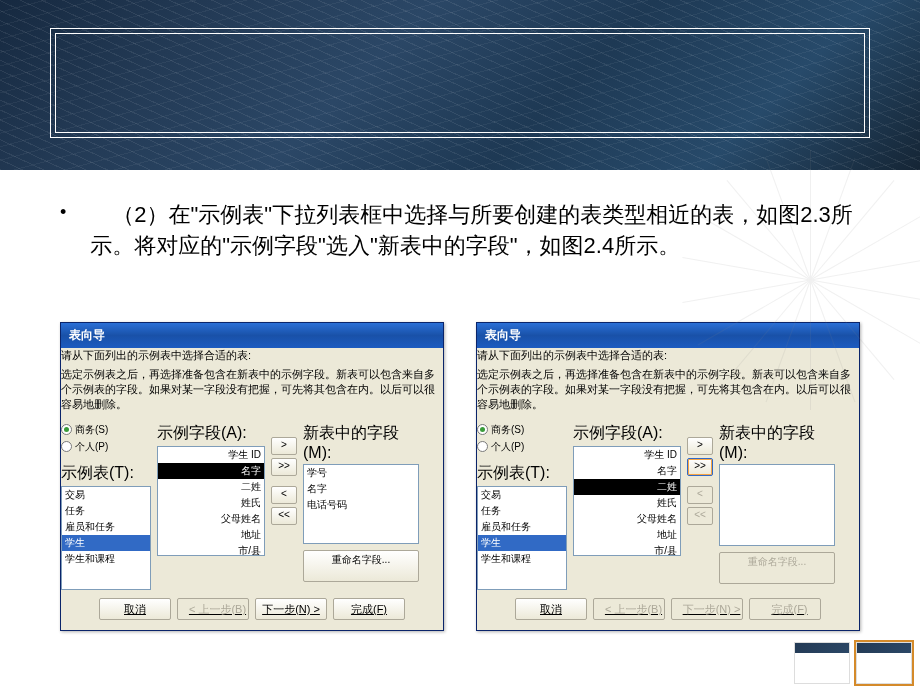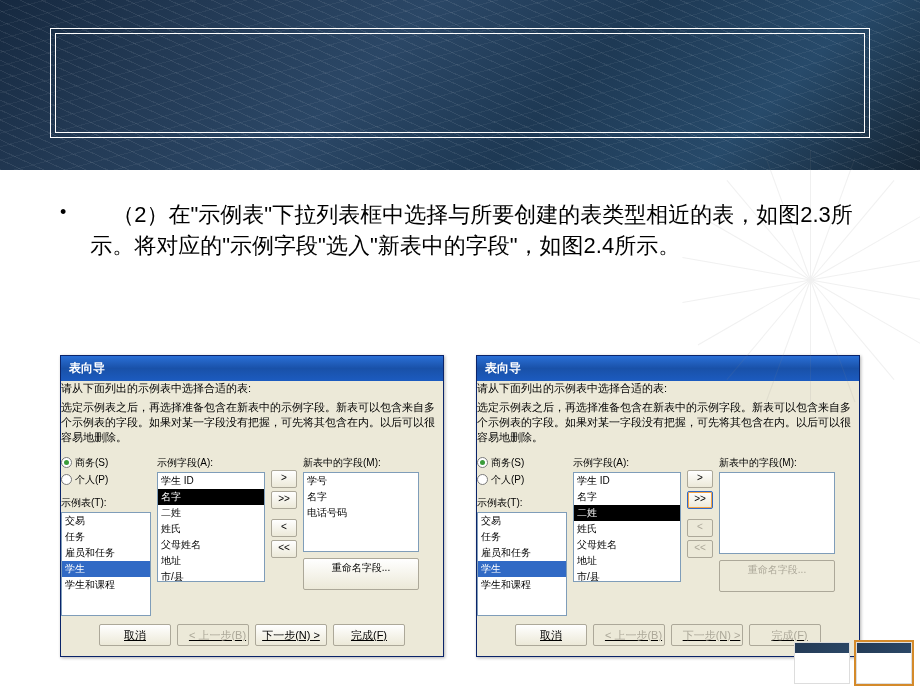--- a/index.html
+++ b/index.html
@@ -52,21 +52,21 @@
   }
   .bullet-row { display: flex; gap: 24px; }
   .bullet-dot { font-size: 18px; line-height: 1.4; color: #000; }
   .bullet-text {
     font-size: 22px; line-height: 1.4; color: #000;
     flex: 1;
   }
   .dialogs-row {
     display: flex;
     gap: 32px;
-    margin-top: 93px;
+    margin-top: 60px;
     border-radius: 21px;
   }
   .dialog {
     width: 395px;
     font-family: Tahoma, SimSun, sans-serif;
     font-size: 11px;
     background: #ece9d8;
     border: 1px solid #0a246a;
     box-shadow: 1px 1px 3px rgba(0,0,0,0.3);
   }
@@ -78,33 +78,33 @@
     font-weight: bold;
   }
   .dlg-body { }
   .instr-top { color: #000; margin-bottom: 4px; }
   .instr-sub { color: #000; font-size: 11px; line-height: 1.4; margin-bottom: 10px; }
   .cols { display: flex; gap: 6px; align-items: flex-start; }
   .col-left { width: 90px; }
   .col-mid { width: 108px; }
   .col-btns { width: 26px; display: flex; flex-direction: column; gap: 3px; }
   .col-right { width: 116px; }
-  .col-label { font-size: 10px; margin-bottom: 2px; }
+  .col-label { font-size: 16px; margin-bottom: 2px; }
   .radio-row { display: flex; align-items: center; gap: 3px; margin-bottom: 3px; font-size: 10px; }
   .radio-dot {
     width: 11px; height: 11px; border: 1px solid #7a7a7a;
     border-radius: 50%; background: #fff; display: inline-flex;
     align-items: center; justify-content: center;
   }
   .radio-dot.sel::after { content:""; width:5px; height:5px; background:#3a9c3a; border-radius:50%; }
   .listbox {
     background: #fff; border: 1px solid #7f9db9;
     height: 104px; overflow: hidden; font-size: 10px;
   }
-  .listbox-lg { height: 110px; }
+  .listbox-lg { height: 110px; text-align: right; }
   .list-item { padding: 1px 3px; white-space: nowrap; }
   .list-item.sel { background: #316ac5; color: #fff; }
   .list-item.high { background: #000; color: #fff; }
   .xfer-btn {
     height: 18px; border: 1px solid #aca899;
     background: linear-gradient(to bottom, #fff, #ece9d8);
     font-size: 10px; line-height: 14px; text-align: center;
     border-radius: 2px;
   }
   .xfer-btn.dis { color: #aca899; background: #ece9d8; }

